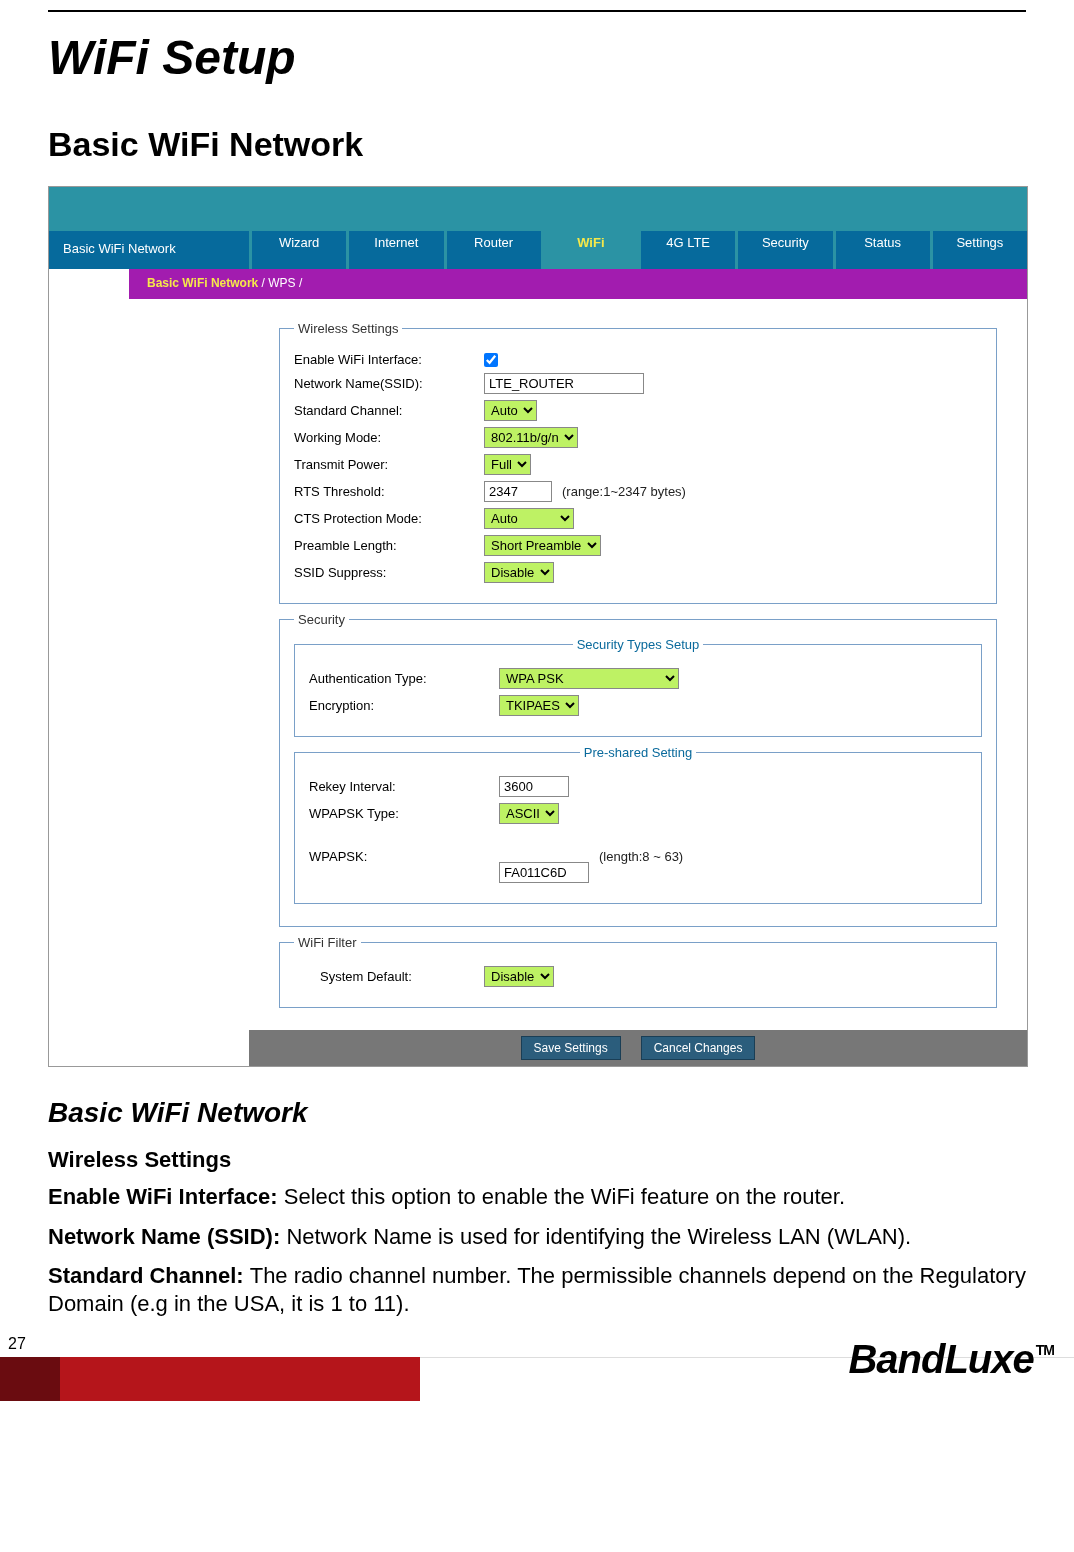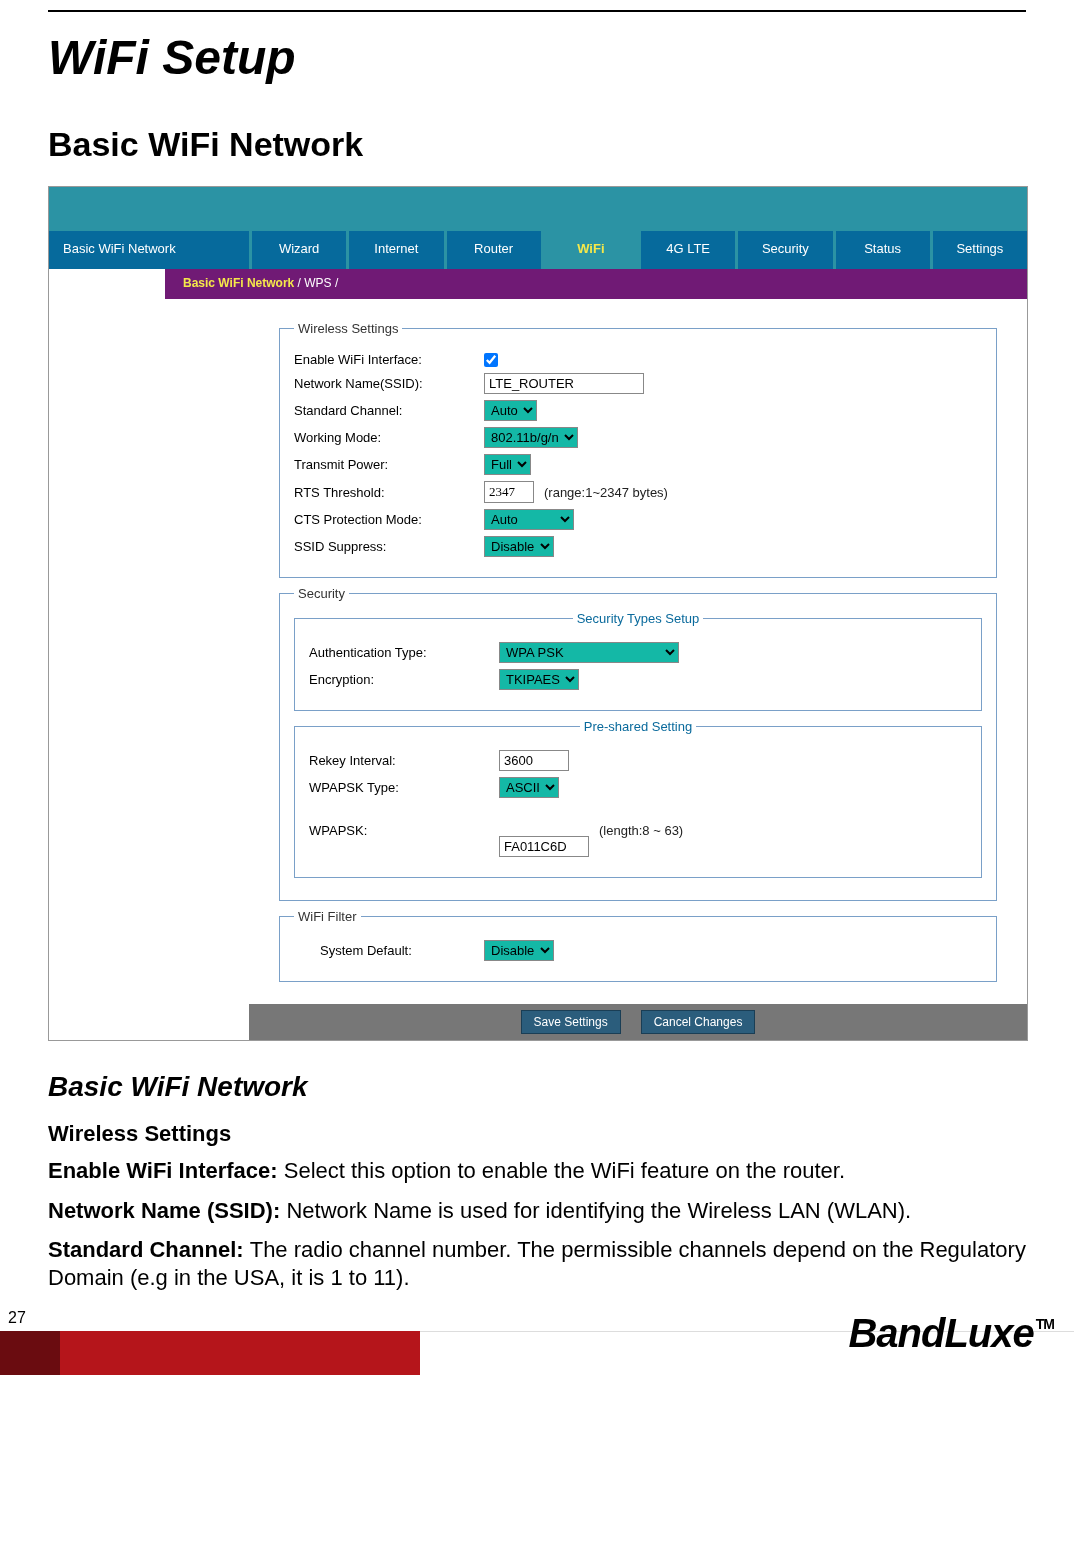--- a/index.html
+++ b/index.html
@@ -45,29 +45,29 @@
   .tabs {
     flex: 1;
     display: flex;
     background: #066a9c;
   }
   .tab {
     flex: 1;
     text-align: center;
     color: #fff;
     font-size: 13px;
-    padding-top: 10px;
+    padding-top: 4px;
     border-left: 3px solid #2b93a4;
     cursor: pointer;
   }
   .tab.active { background: #2b93a4; color: #f5e84a; font-weight: bold; }
   .subbar {
-    margin-left: 116px;
+    margin-left: 80px;
     height: 30px;
-    background: #701a75;
+    background: #a21caf;
     color: #fff;
     font-size: 12px;
     padding: 7px 18px;
   }
   .subbar .sub-active { color: #f5e84a; font-weight: bold; }
   .content-wrap { display: flex; }
   .sidebar-body { width: 200px; background: #fff; }
   .panel {
     flex: 1;
     background: #fff;
@@ -94,21 +94,21 @@
   .frow input[type=text] {
     font-size: 13px;
     padding: 2px 4px;
     border: 1px solid #888;
     background: #fff;
   }
   .frow select {
     font-size: 13px;
     padding: 1px 2px;
     border: 1px solid #888;
-    background: #14b8a6;
+    background: #bef264;
   }
   .hint { font-size: 13px; margin-left: 10px; color: #222; }
   .cb { width: 14px; height: 14px; }
   .action-bar {
     margin-left: 200px;
     background: #777;
     padding: 6px 0;
     display: flex;
     justify-content: center;
     gap: 20px;
@@ -219,26 +219,30 @@
           <div class="frow">
             <div class="flabel">Working Mode:</div>
             <select><option>802.11b/g/n</option></select>
           </div>
           <div class="frow">
             <div class="flabel">Transmit Power:</div>
             <select><option>Full</option></select>
           </div>
           <div class="frow">
             <div class="flabel">RTS Threshold:</div>
-            <input type="text" style="width: 50px; font-family: Liberation Serif, serif;" value="2347">
+            <input type="text" style="width: 68px;" value="2347">
             <span class="hint">(range:1~2347 bytes)</span>
           </div>
           <div class="frow">
             <div class="flabel">CTS Protection Mode:</div>
             <select style="width:90px"><option>Auto</option></select>
+          </div>
+          <div class="frow">
+            <div class="flabel">Preamble Length:</div>
+            <select><option>Short Preamble</option></select>
           </div>
           <div class="frow">
             <div class="flabel">SSID Suppress:</div>
             <select><option>Disable</option></select>
           </div>
         </fieldset>
 
         <fieldset>
           <legend>Security</legend>
 

